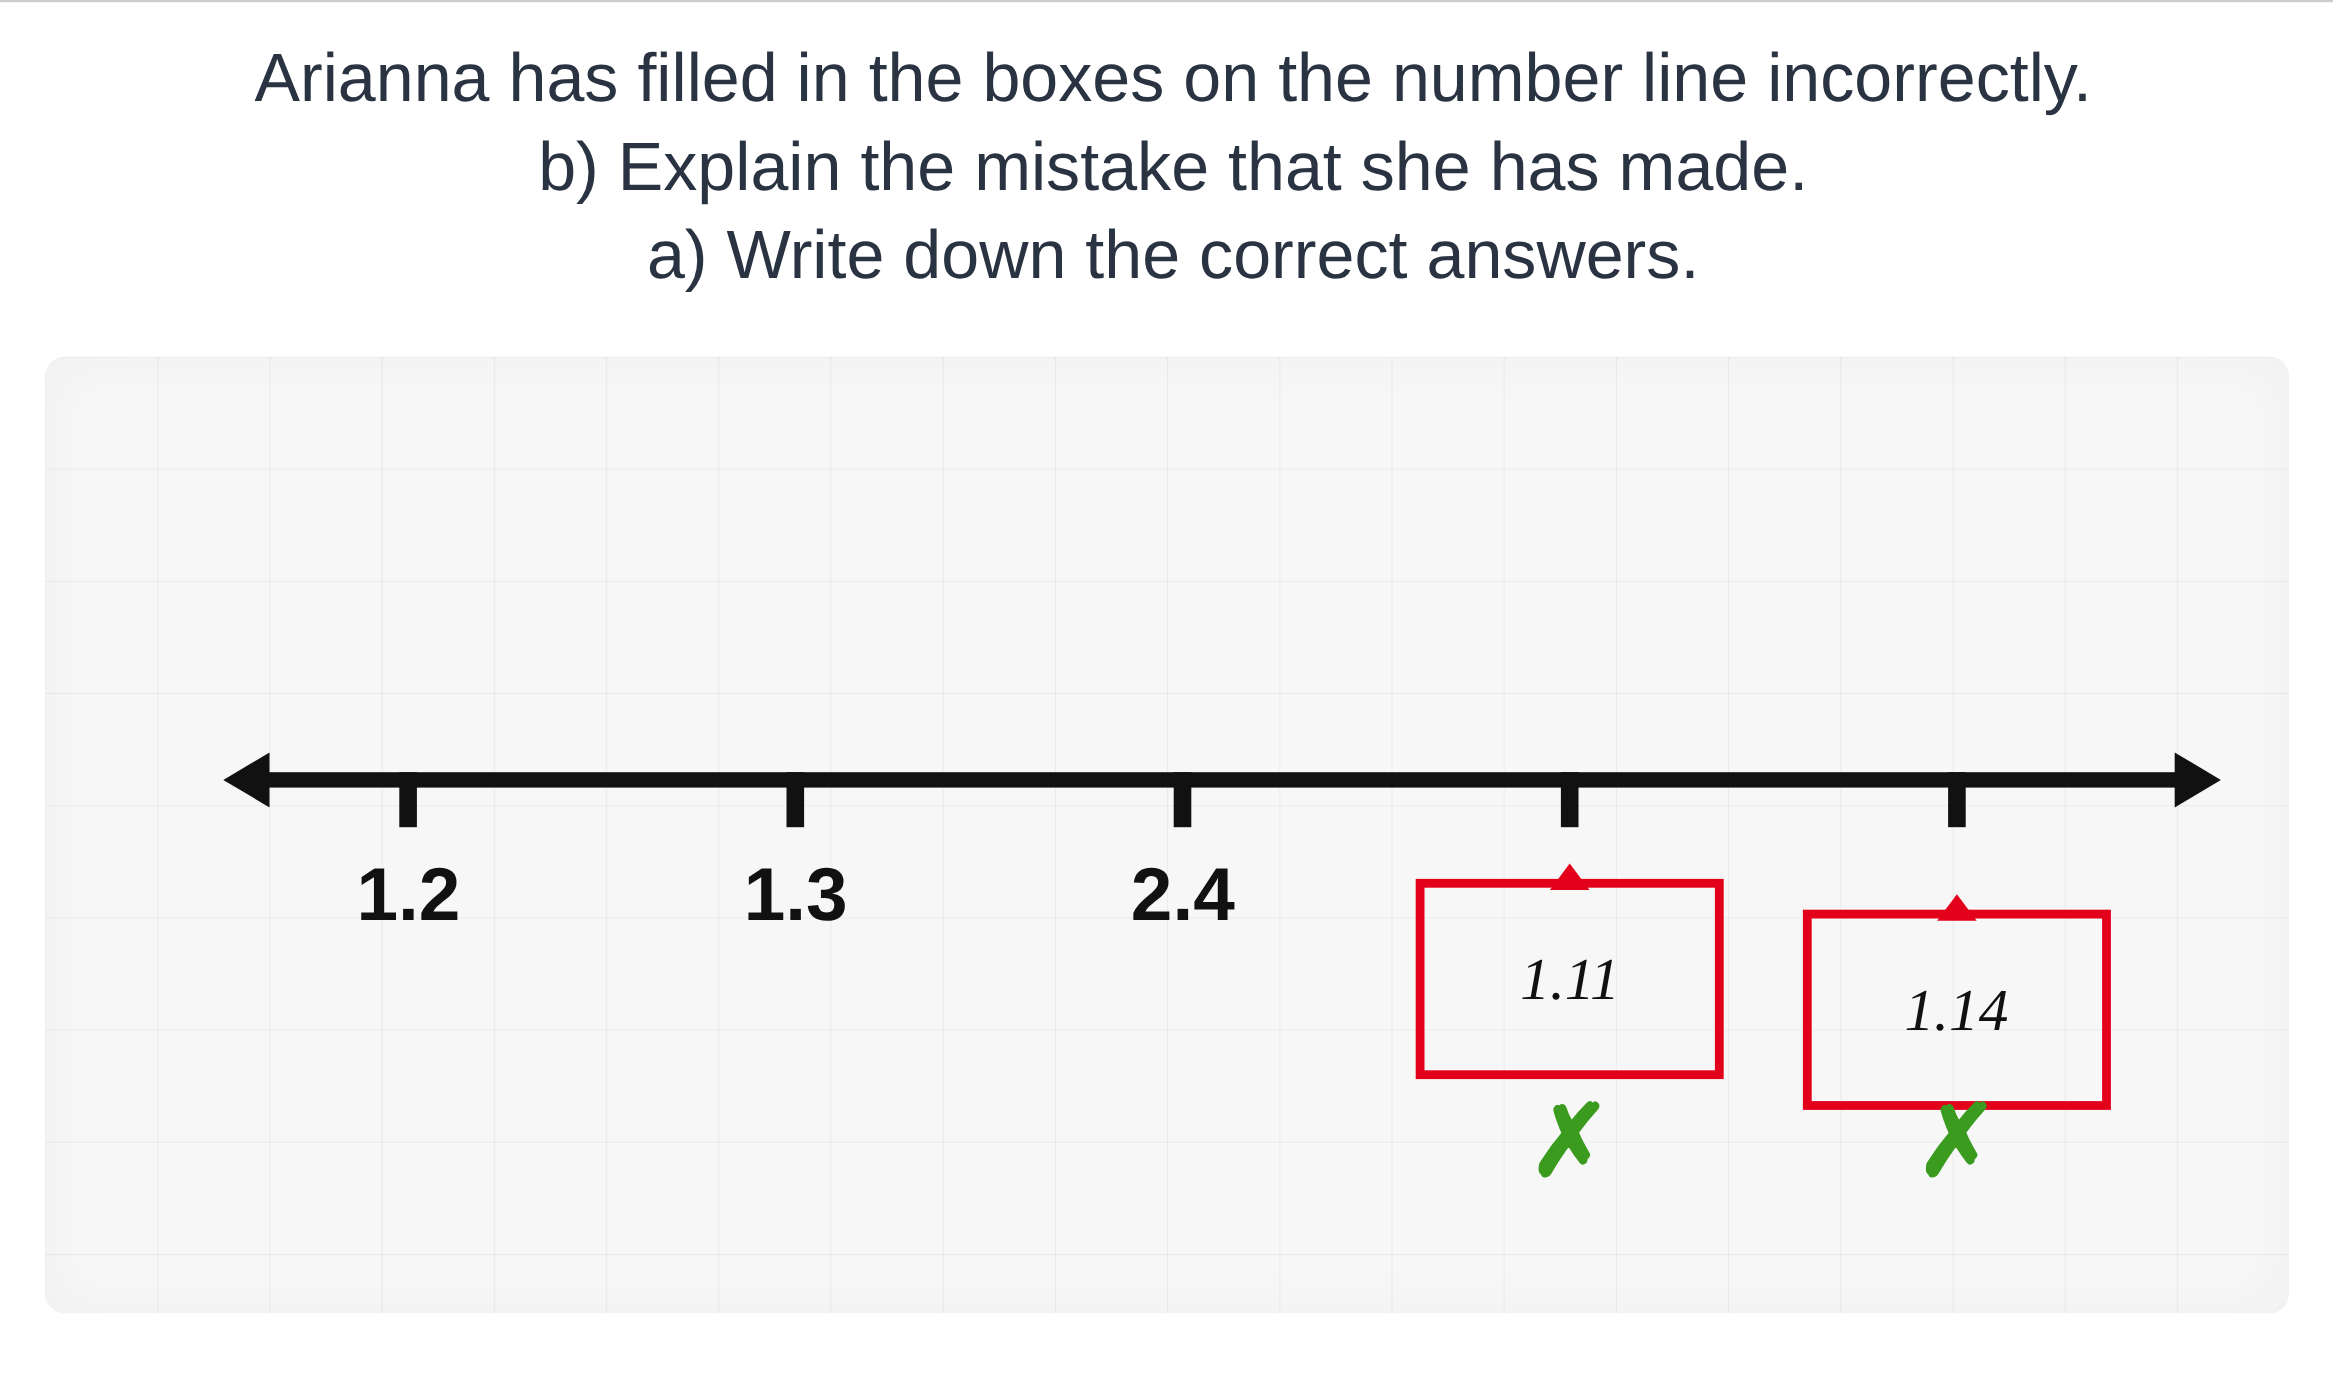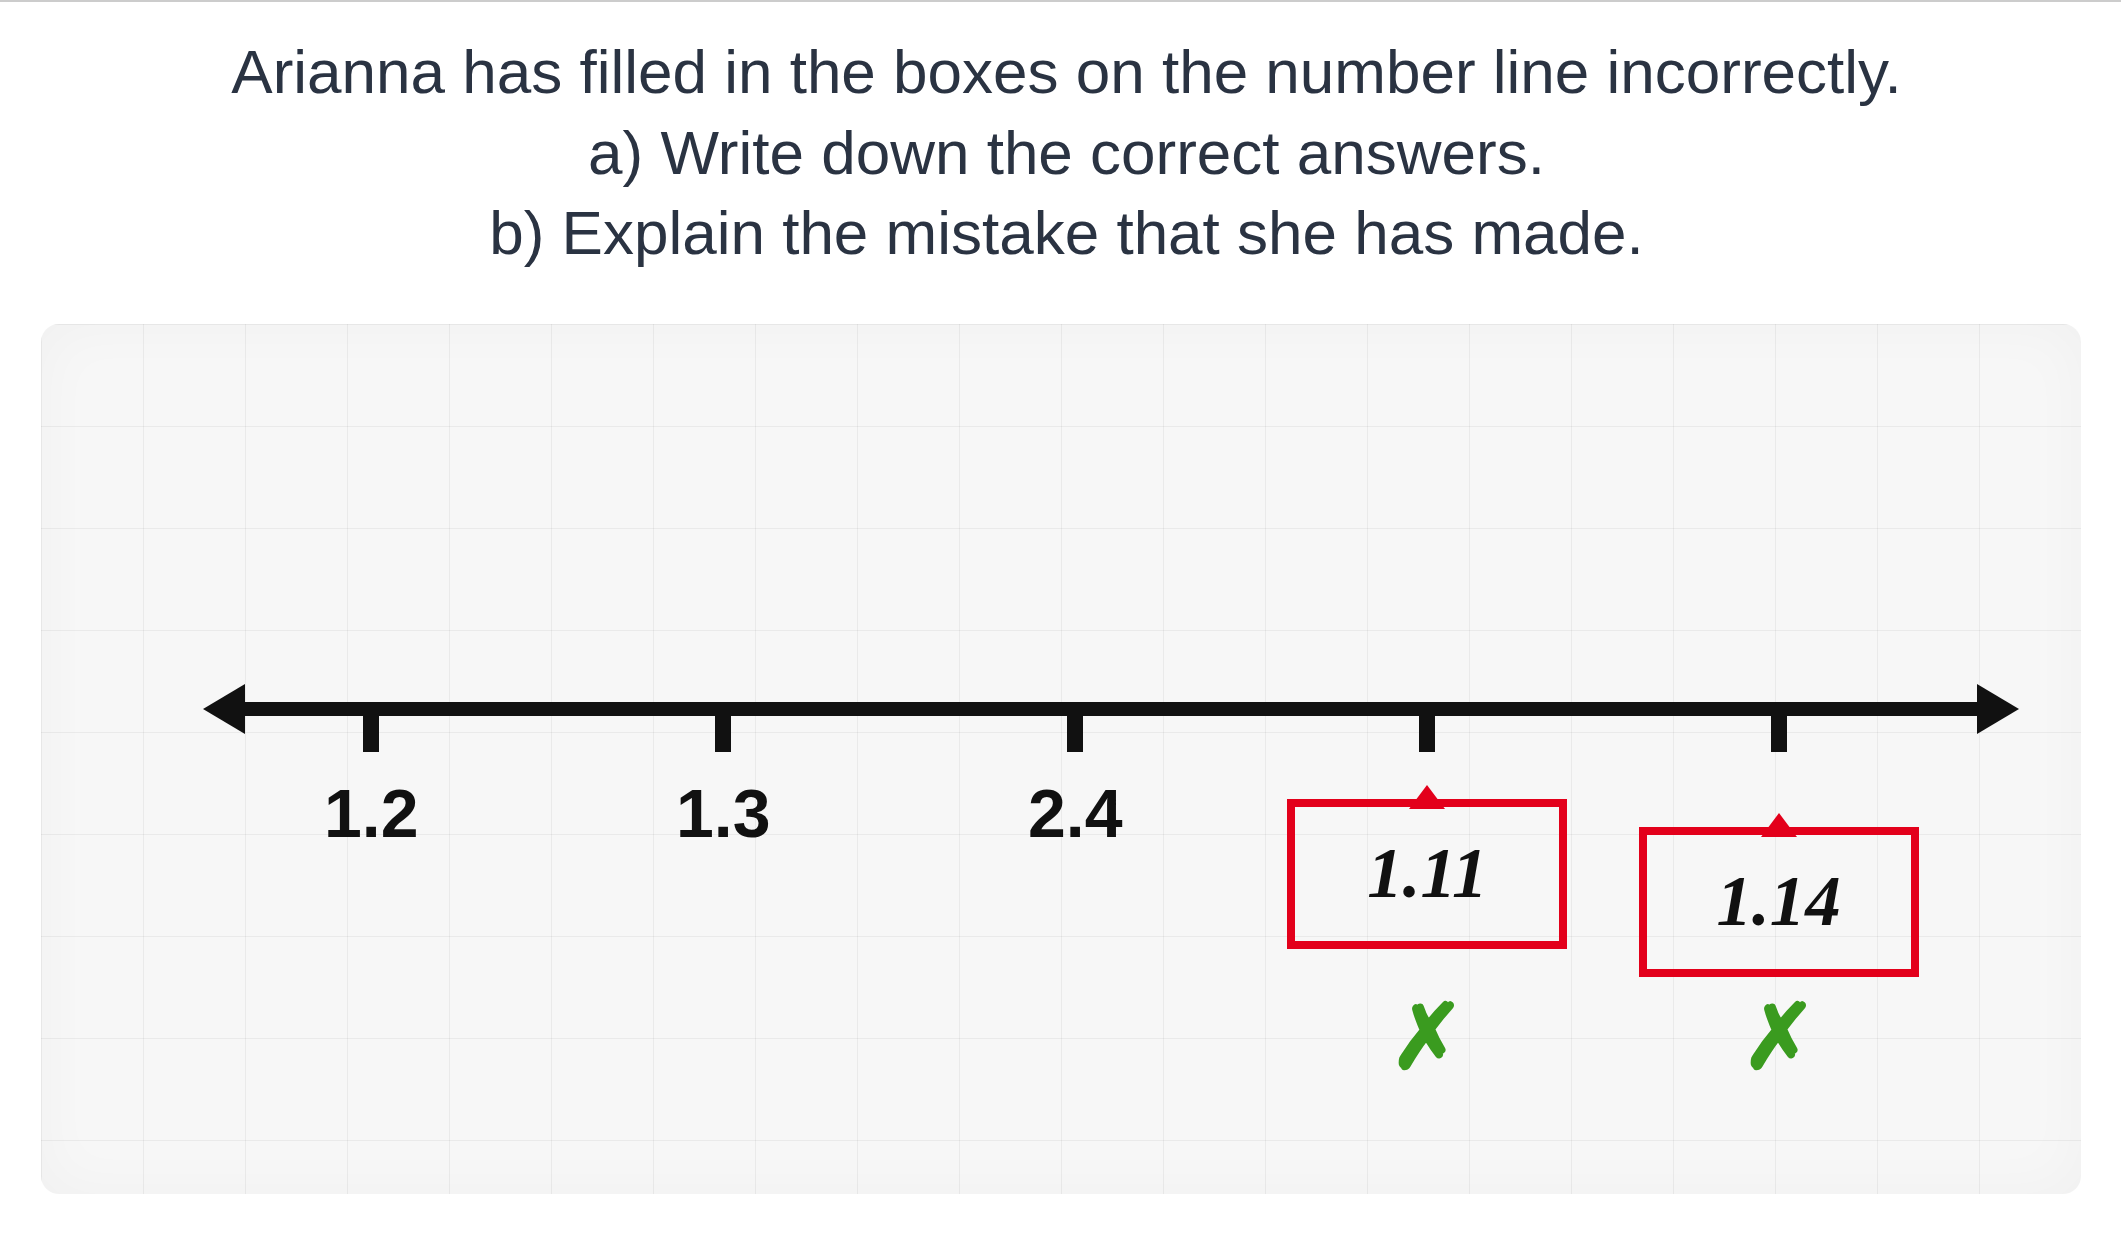--- a/index.html
+++ b/index.html
@@ -91,26 +91,26 @@
     font-size: 68px;
     font-weight: 700;
     color: #111;
     font-family: Arial, sans-serif;
   }
 
   .answer-box {
     position: absolute;
     border: 8px solid #e3001b;
     width: 280px;
-    height: 150px;
+    height: 182px;
     display: flex;
     align-items: center;
     justify-content: center;
-    font-size: 71px;
-    font-weight: 700;
+    font-size: 54px;
+    font-weight: 400;
     font-style: italic;
     font-family: "Comic Sans MS", "Brush Script MT", cursive;
     color: #111;
     background: transparent;
   }
   .answer-box::before {
     content: "";
     position: absolute;
     top: -22px;
     left: 50%;
@@ -130,22 +130,22 @@
     font-family: Arial, sans-serif;
   }
 </style>
 </head>
 <body>
 
 <div class="page">
 
   <div class="question-text">
     <div>Arianna has filled in the boxes on the number line incorrectly.</div>
+    <div>b) Explain the mistake that she has made.</div>
     <div>a) Write down the correct answers.</div>
-    <div>b) Explain the mistake that she has made.</div>
   </div>
 
   <div class="worksheet">
 
 
     <div class="axis-wrap">
       <div class="arrow-left"></div>
       <div class="axis-line"></div>
       <div class="arrow-right"></div>
       <div id="ticks-layer">

